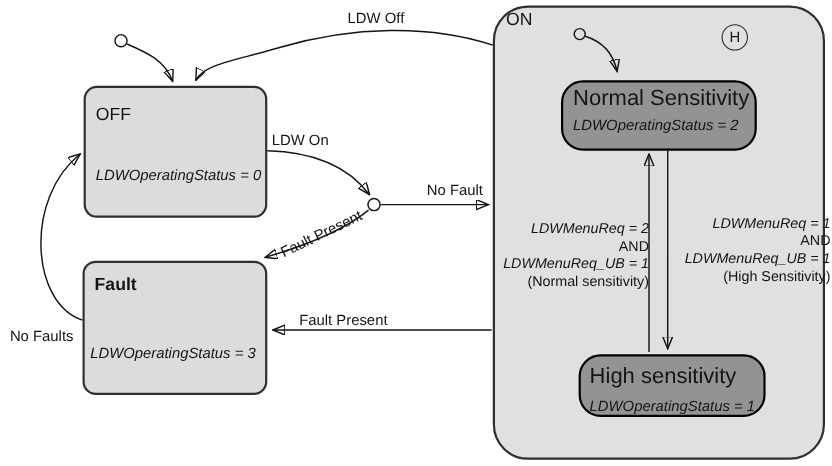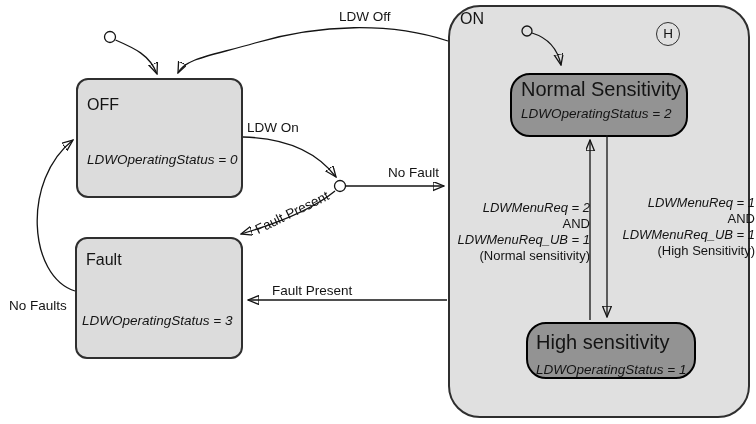--- a/index.html
+++ b/index.html
@@ -33,21 +33,21 @@
 <body>
 
 <div class="canvas">
 
   <div class="state" style="left:76px;top:78px;width:167px;height:120px;">
     <span class="title" style="left:9px;top:16px;">OFF</span>
     <span class="status italic" style="left:9px;top:72px;">LDWOperatingStatus = 0</span>
   </div>
 
   <div class="state" style="left:75px;top:237px;width:168px;height:122px;">
-    <span class="title" style="left:9px;top:12px;">Fault</span>
+    <span class="title" style="left:9px;top:12px;font-weight:bold;">Fault</span>
     <span class="status" style="left:5px;top:74px;font-style:italic;">LDWOperatingStatus = 3</span>
   </div>
 
   <div class="state superstate" style="left:448px;top:5px;width:302px;height:413px;">
     <span class="title" style="left:10px;top:3px;">ON</span>
 
     <div class="history" style="left:206px;top:15px;">
       <span>H</span>
     </div>
 
@@ -69,21 +69,21 @@
     </div>
 
     <div class="mlabel" style="left:165px;top:188px;width:140px;text-align:right;">
       <div class="italic">LDWMenuReq = 1</div>
       <div>AND</div>
       <div class="italic">LDWMenuReq_UB = 1</div>
       <div>(High Sensitivity)</div>
     </div>
   </div>
 
-  <span class="tlabel" style="left:316px;top:9px;margin-left:23px;">LDW Off</span>
+  <span class="tlabel" style="left:316px;top:9px;">LDW Off</span>
   <span class="tlabel" style="left:247px;top:120px;">LDW On</span>
   <span class="tlabel" style="left:388px;top:165px;">No Fault</span>
   <span class="tlabel rot" style="left:252px;top:205px;">Fault Present</span>
   <span class="tlabel" style="left:272px;top:283px;">Fault Present</span>
   <span class="tlabel" style="left:9px;top:298px;">No Faults</span>
 
   <svg class="wires" viewBox="0 0 756 424">
     <defs>
       <marker id="arr" markerUnits="userSpaceOnUse" markerWidth="12" markerHeight="10" refX="11" refY="4.5" orient="auto">
         <path d="M0,0 L11,4.5 L0,9 Z" fill="#141414" stroke="none"></path>

